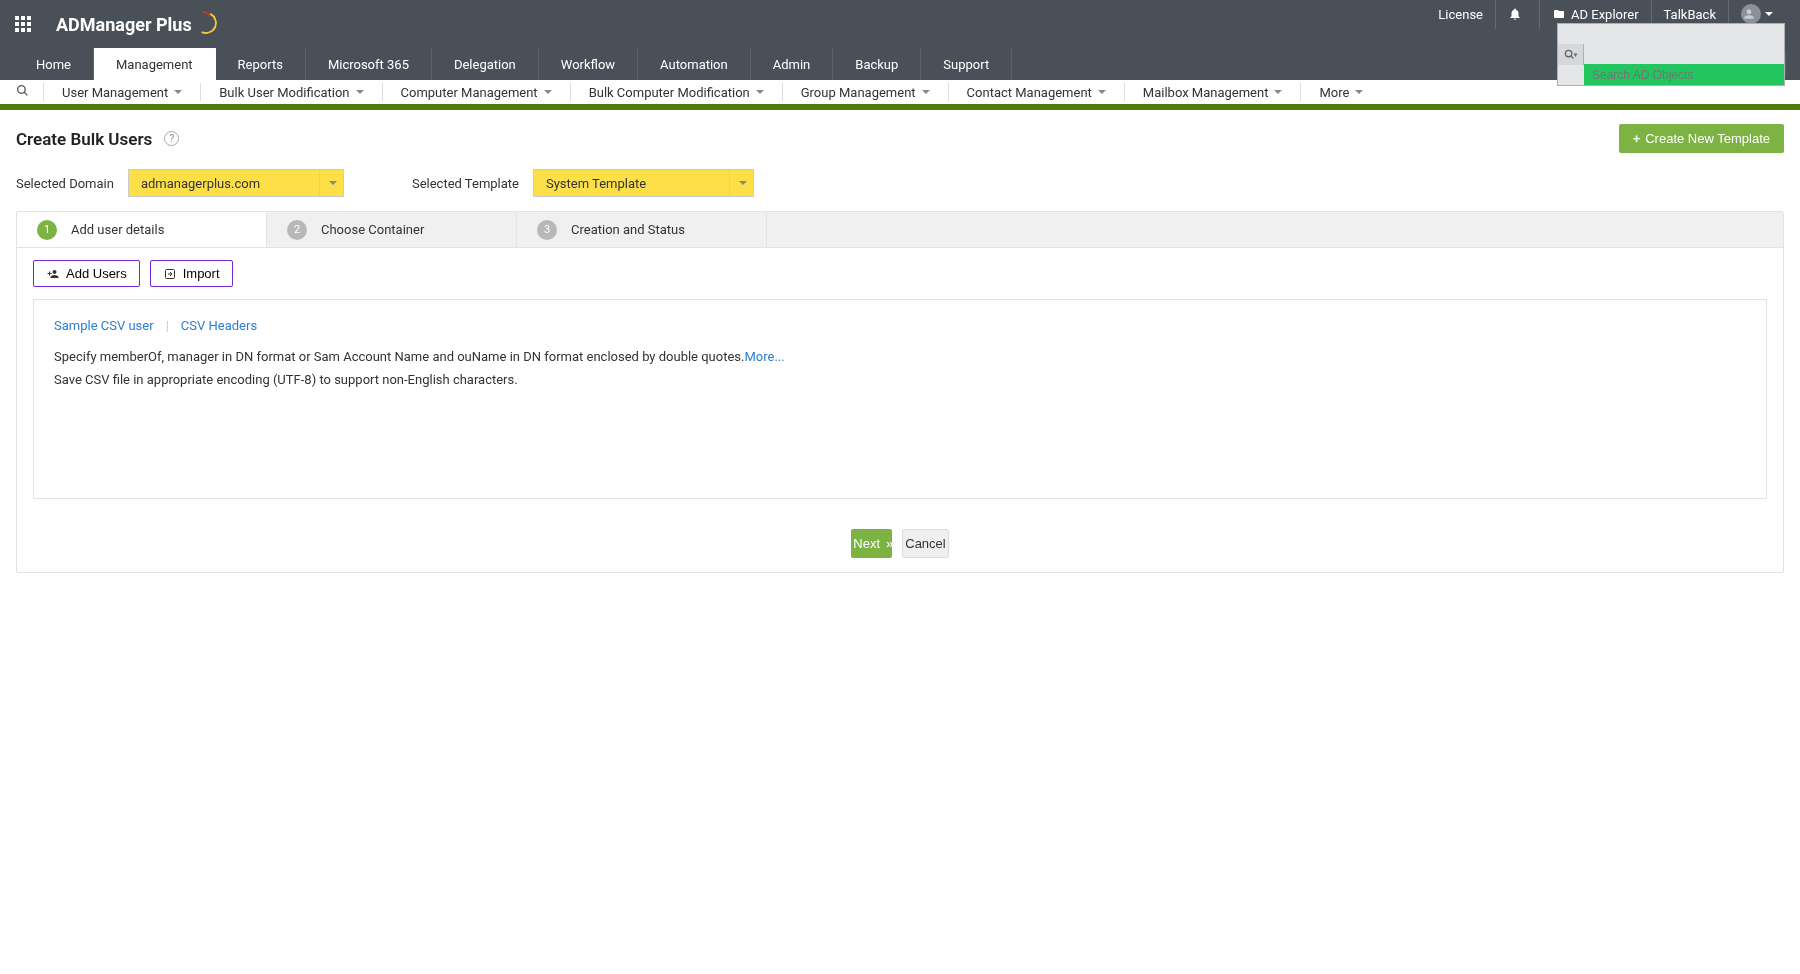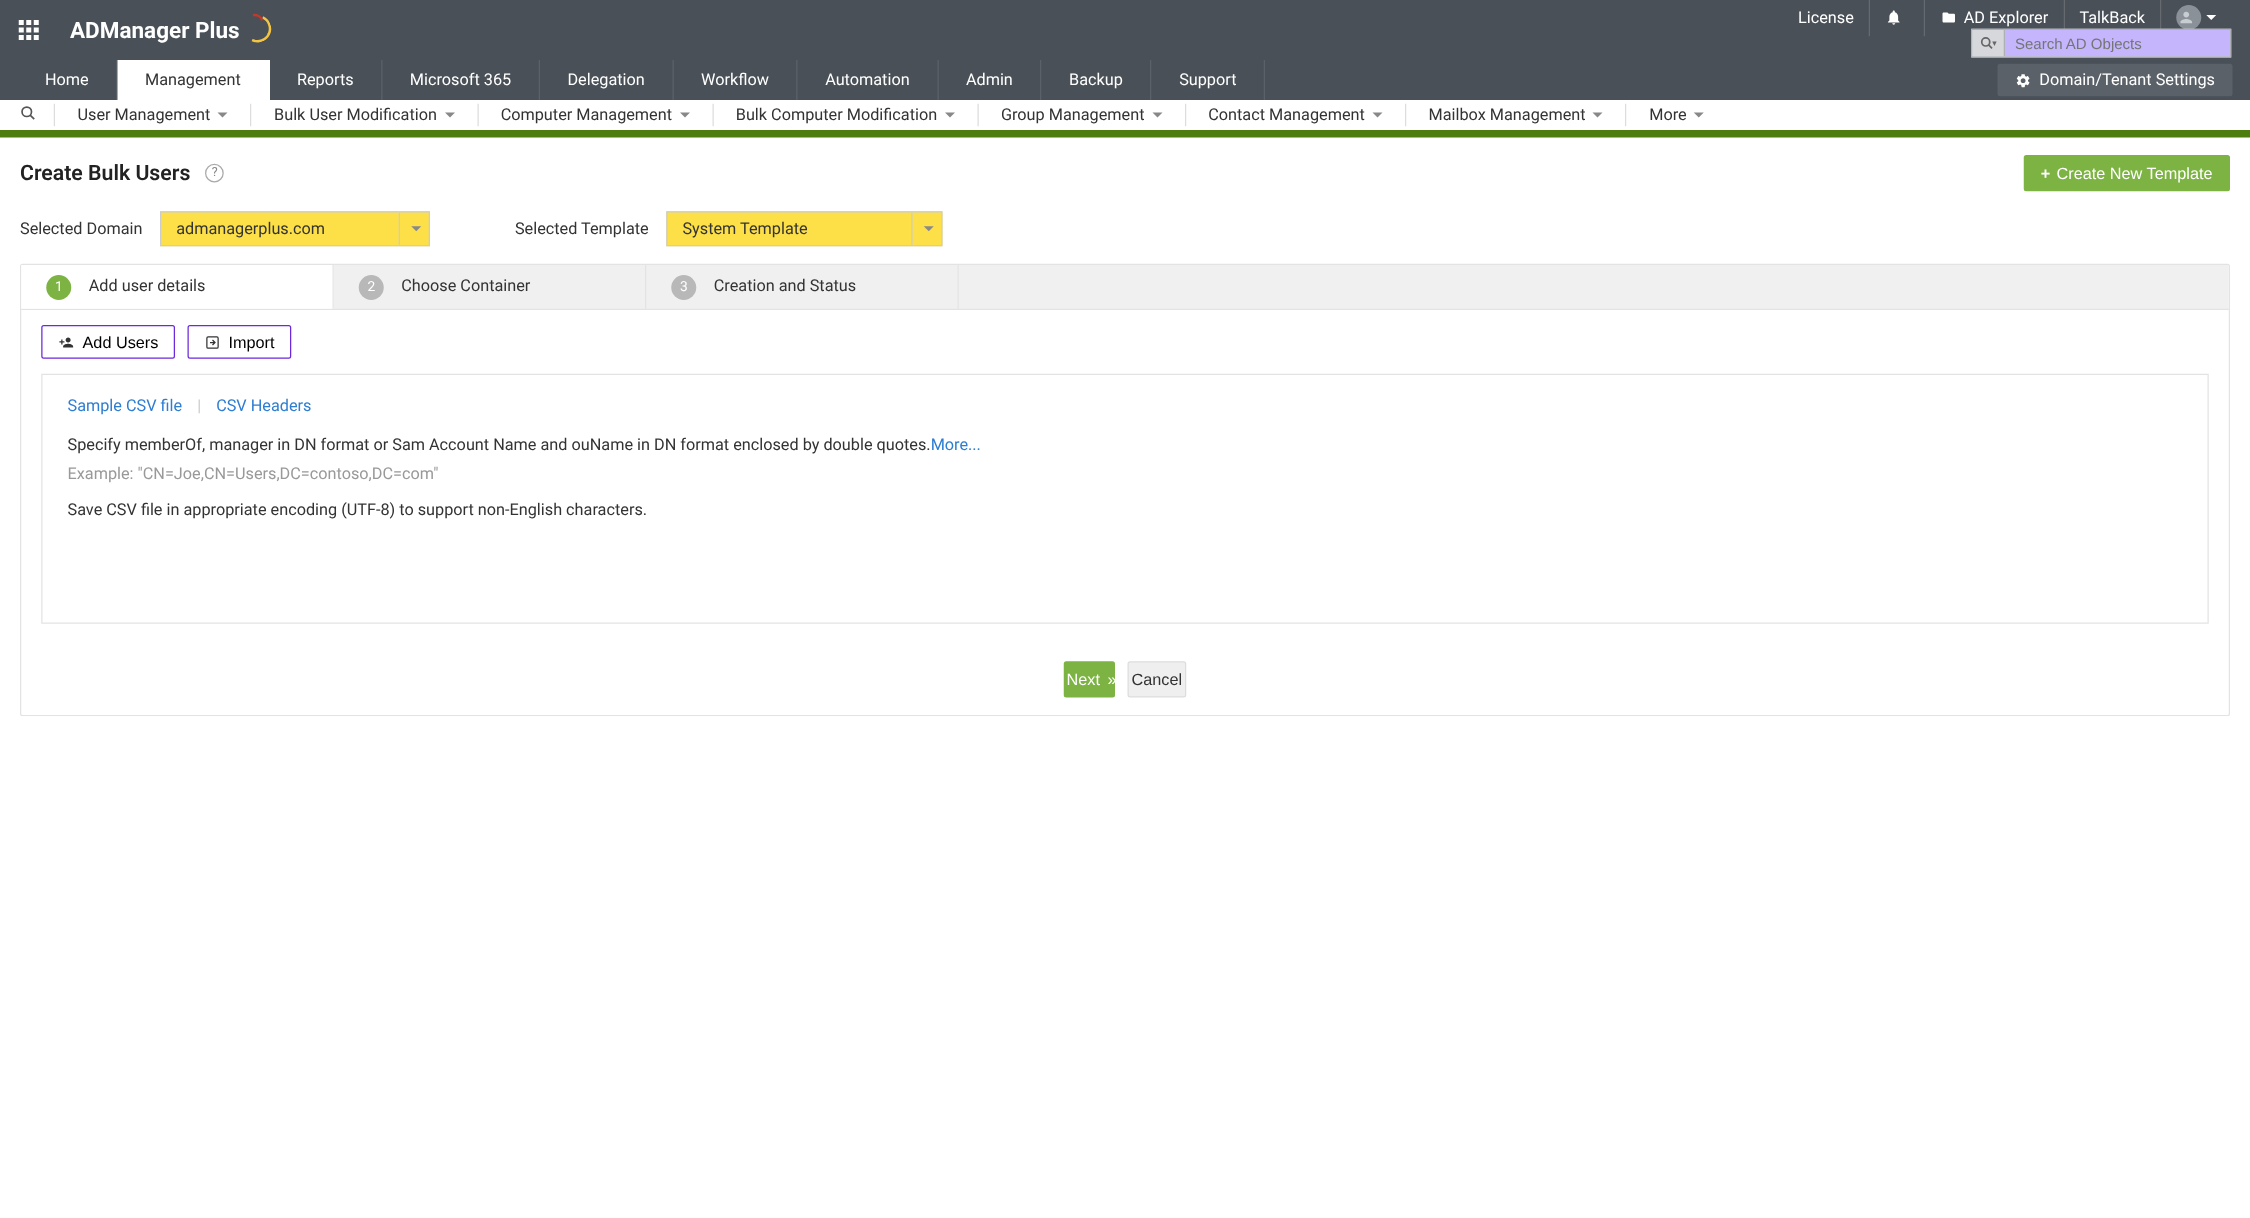--- a/index.html
+++ b/index.html
@@ -14,21 +14,21 @@
 .logo-swoosh::before { content: ''; position: absolute; width: 18px; height: 18px; border: 2px solid transparent; border-right-color: #f5c542; border-bottom-color: #f5c542; border-radius: 50%; transform: rotate(-20deg); }
 .logo-swoosh::after { content: ''; position: absolute; width: 10px; height: 10px; border: 2px solid transparent; border-top-color: #c0392b; border-radius: 50%; left: 2px; top: -1px; transform: rotate(30deg); }
 .top-spacer { flex: 1; }
 .top-right { display: flex; align-items: center; gap: 0; }
 .top-link { color: #fff; padding: 0 12px; font-size: 13px; cursor: pointer; display: flex; align-items: center; height: 30px; border-left: 1px solid rgba(255,255,255,0.15); }
 .top-link:first-child { border-left: none; }
 .top-link svg { margin-right: 5px; }
 .search-row { position: absolute; right: 15px; top: 23px; display: flex; align-items: center; }
 .search-wrap { display: flex; align-items: center; background: #e4e6e8; border: 1px solid #adb1b5; }
 .search-icon-box { width: 26px; height: 21px; display: flex; align-items: center; justify-content: center; background: #d6d8db; border-right: 1px solid #adb1b5; }
-.search-input { background: #c4b5fd; border: none; height: 21px; width: 180px; padding: 0 8px; font-size: 12px; color: #555; outline: none; }
+.search-input { background: #22c55e; border: none; height: 21px; width: 200px; padding: 0 8px; font-size: 12px; color: #555; outline: none; margin-top: 40px; }
 
 
 .main-tabs { background: #495057; display: flex; height: 32px; align-items: stretch; }
 .main-tab { padding: 0 22px; display: flex; align-items: center; color: #fff; font-size: 13px; cursor: pointer; border-right: 1px solid rgba(255,255,255,0.1); }
 .main-tab.active { background: #fff; color: #333; }
 .main-tab:first-child { margin-left: 14px; }
 .domain-settings { margin-left: auto; background: #5a6168; color: #fff; padding: 0 14px; display: flex; align-items: center; font-size: 13px; cursor: pointer; gap: 6px; margin-right: 14px; height: 26px; align-self: center; border-radius: 2px; }
 
 
 .sub-tabs { background: #fff; border-bottom: 6px solid #4d7c0f; display: flex; align-items: center; height: 30px; padding-left: 8px; }
@@ -269,28 +269,27 @@
       <svg width="14" height="12" viewBox="0 0 24 24" fill="none" stroke="#333" stroke-width="2">
           <rect x="3" y="3" width="18" height="18" rx="2"></rect>
           <path d="M8 12h8M12 8l4 4-4 4" fill="none"></path>
         </svg>
       <span>Import</span>
     </button>
   </div>
 
   <div class="info-box">
     <div class="info-links">
-      <span class="info-link">Sample CSV file</span>
+      <span class="info-link">Sample CSV user</span>
       <span class="info-link-sep">|</span>
       <span class="info-link">CSV Headers</span>
     </div>
     <div class="info-text">
       <span>Specify memberOf, manager in DN format or Sam Account Name and ouName in DN format enclosed by double quotes.</span><span class="info-more">More...</span>
     </div>
-    <div class="info-example">Example: "CN=Joe,CN=Users,DC=contoso,DC=com"</div>
     <div class="info-text">Save CSV file in appropriate encoding (UTF-8) to support non-English characters.</div>
   </div>
 
   <div class="footer-row">
     <button class="btn-next">
       <span>Next</span>
       <span style="letter-spacing:-3px;">»</span>
     </button>
     <button class="btn-cancel">Cancel</button>
   </div>

